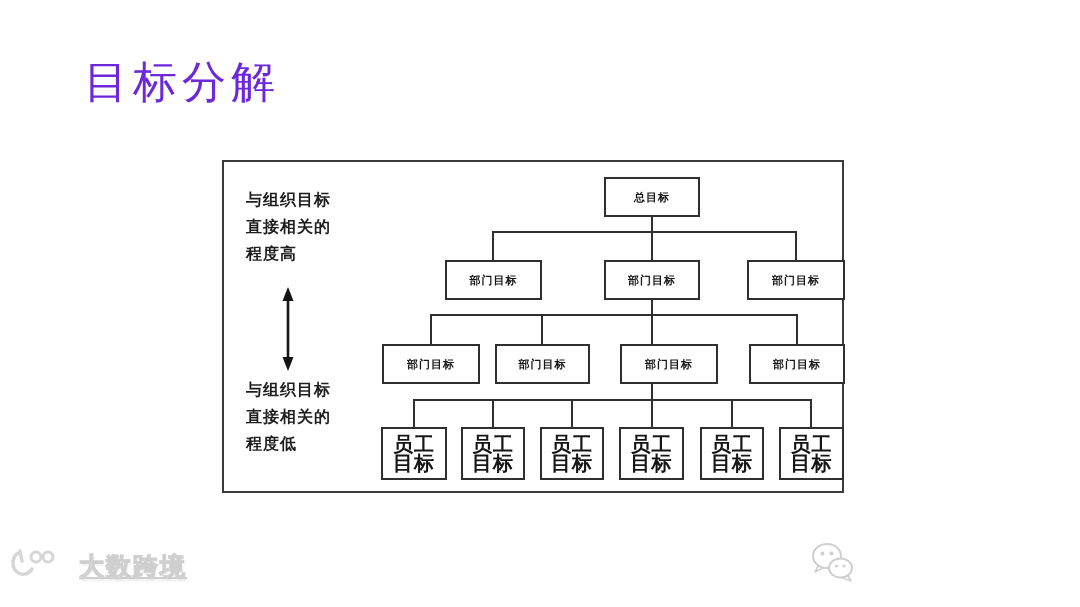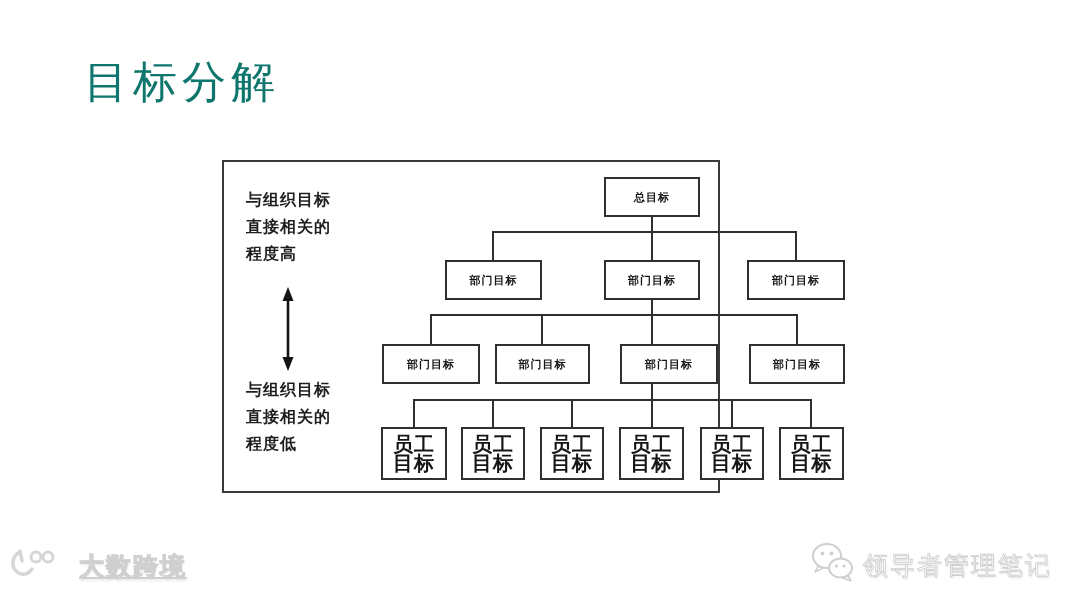--- a/index.html
+++ b/index.html
@@ -7,28 +7,28 @@
     width: 1080px; height: 607px;
     background: #ffffff;
     font-family: "Liberation Sans", "DejaVu Sans", sans-serif;
     overflow: hidden; position: relative;
   }
   .page { position: absolute; inset: 0; }
 
   
   .title {
     position: absolute; left: 84px; top: 56px;
-    font-size: 44px; font-weight: 400; color: #0f766e;
+    font-size: 44px; font-weight: 400; color: #6d28d9;
     letter-spacing: 5px; margin: 0; line-height: 1.2;
   }
 
   
   .diagram {
     position: absolute; left: 222px; top: 160px;
-    width: 498px; height: 333px;
+    width: 622px; height: 333px;
     border: 2px solid #3a3a3a; background: #ffffff;
     box-sizing: border-box;
   }
 
   
   .axis-label {
     position: absolute; left: 22px; width: 110px;
     font-size: 16px; font-weight: 600; color: #1e1e1e;
     line-height: 27px; white-space: pre-line; letter-spacing: 1px;
   }
@@ -137,21 +137,20 @@
         <ellipse cx="17" cy="15" rx="14" ry="12" fill="#ffffff" stroke="#cfcfcf" stroke-width="2"></ellipse>
         <path d="M8 25 L5 31 L13 27 Z" fill="#ffffff" stroke="#cfcfcf" stroke-width="1.6" stroke-linejoin="round"></path>
         <circle cx="12.5" cy="12.5" r="1.9" fill="#cfcfcf"></circle>
         <circle cx="21.5" cy="12.5" r="1.9" fill="#cfcfcf"></circle>
         <ellipse cx="30.5" cy="27" rx="11.5" ry="9.5" fill="#ffffff" stroke="#cfcfcf" stroke-width="2"></ellipse>
         <path d="M38 34.5 L41 40 L33 37 Z" fill="#ffffff" stroke="#cfcfcf" stroke-width="1.6" stroke-linejoin="round"></path>
         <circle cx="26.5" cy="25" r="1.6" fill="#cfcfcf"></circle>
         <circle cx="34" cy="25" r="1.6" fill="#cfcfcf"></circle>
       </svg>
     </span>
-    <span class="wm-text">领导者管理笔记</span>
   </div>
 
   <div class="wm wm-left">
     <span>
       <svg width="48" height="38" viewBox="0 0 48 38">
         <path d="M10 8 C4 12 3 22 9 27 C14 31 21 29 24 24" fill="none" stroke="#d6d6d6" stroke-width="3.5" stroke-linecap="round"></path>
         <path d="M12 6 L14 16" stroke="#d6d6d6" stroke-width="3.5" stroke-linecap="round"></path>
         <circle cx="28" cy="12" r="5" fill="#ffffff" stroke="#d6d6d6" stroke-width="3"></circle>
         <circle cx="40" cy="12" r="5" fill="#ffffff" stroke="#d6d6d6" stroke-width="3"></circle>
       </svg>

